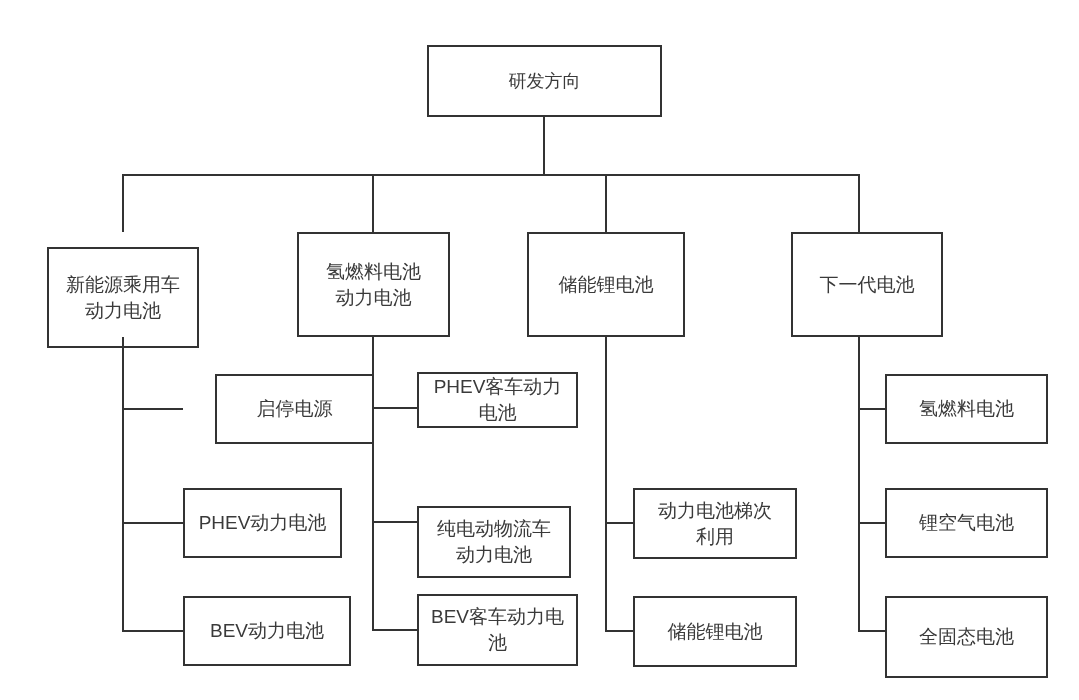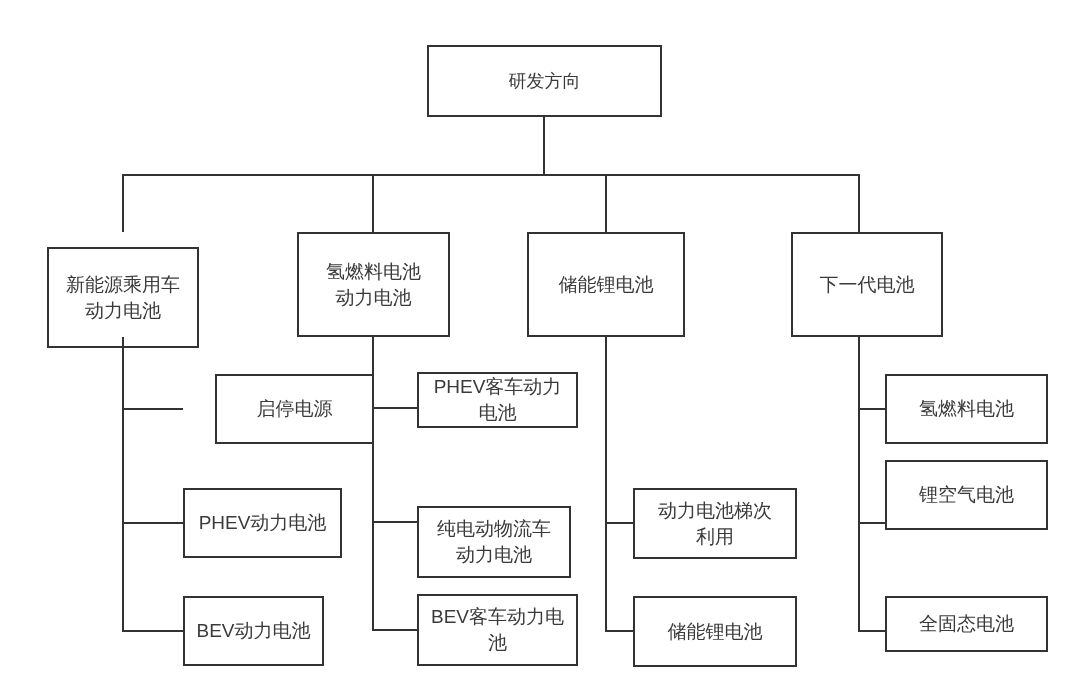--- a/index.html
+++ b/index.html
@@ -72,30 +72,30 @@
 
   <div class="line" style="left:605px; top:522px; width:28px; height:2px;"></div>
   <div class="line" style="left:605px; top:630px; width:28px; height:2px;"></div>
 
   <div class="line" style="left:858px; top:408px; width:27px; height:2px;"></div>
   <div class="line" style="left:858px; top:522px; width:27px; height:2px;"></div>
   <div class="line" style="left:858px; top:630px; width:27px; height:2px;"></div>
 
   <div class="node child-node" style="left:183px; top:374px; width:159px; height:70px;margin-left:32px;">启停电源</div>
   <div class="node child-node" style="left:183px; top:488px; width:159px; height:70px;">PHEV动力电池</div>
-  <div class="node child-node" style="left:183px; top:596px; width:141px; height:70px;">BEV动力电池</div>
+  <div class="node child-node" style="left:183px; top:596px; width:168px; height:70px;">BEV动力电池</div>
 
   <div class="node child-node" style="left:417px; top:372px; width:161px; height:56px;">PHEV客车动力
 电池</div>
   <div class="node child-node" style="left:417px; top:506px; width:154px; height:72px;">纯电动物流车
 动力电池</div>
   <div class="node child-node" style="left:417px; top:594px; width:161px; height:72px;">BEV客车动力电
 池</div>
 
   <div class="node child-node" style="left:633px; top:488px; width:164px; height:71px;">动力电池梯次
 利用</div>
   <div class="node child-node" style="left:633px; top:596px; width:164px; height:71px;">储能锂电池</div>
 
   <div class="node child-node" style="left:885px; top:374px; width:163px; height:70px;">氢燃料电池</div>
-  <div class="node child-node" style="left:885px; top:460px; width:163px; height:70px;">锂空气电池</div>
-  <div class="node child-node" style="left:885px; top:596px; width:163px; height:56px;text-align:right;">全固态电池</div>
+  <div class="node child-node" style="left:885px; top:488px; width:163px; height:70px;">锂空气电池</div>
+  <div class="node child-node" style="left:885px; top:596px; width:163px; height:82px;text-align:right;">全固态电池</div>
 
 </div>
 
 </body></html>

